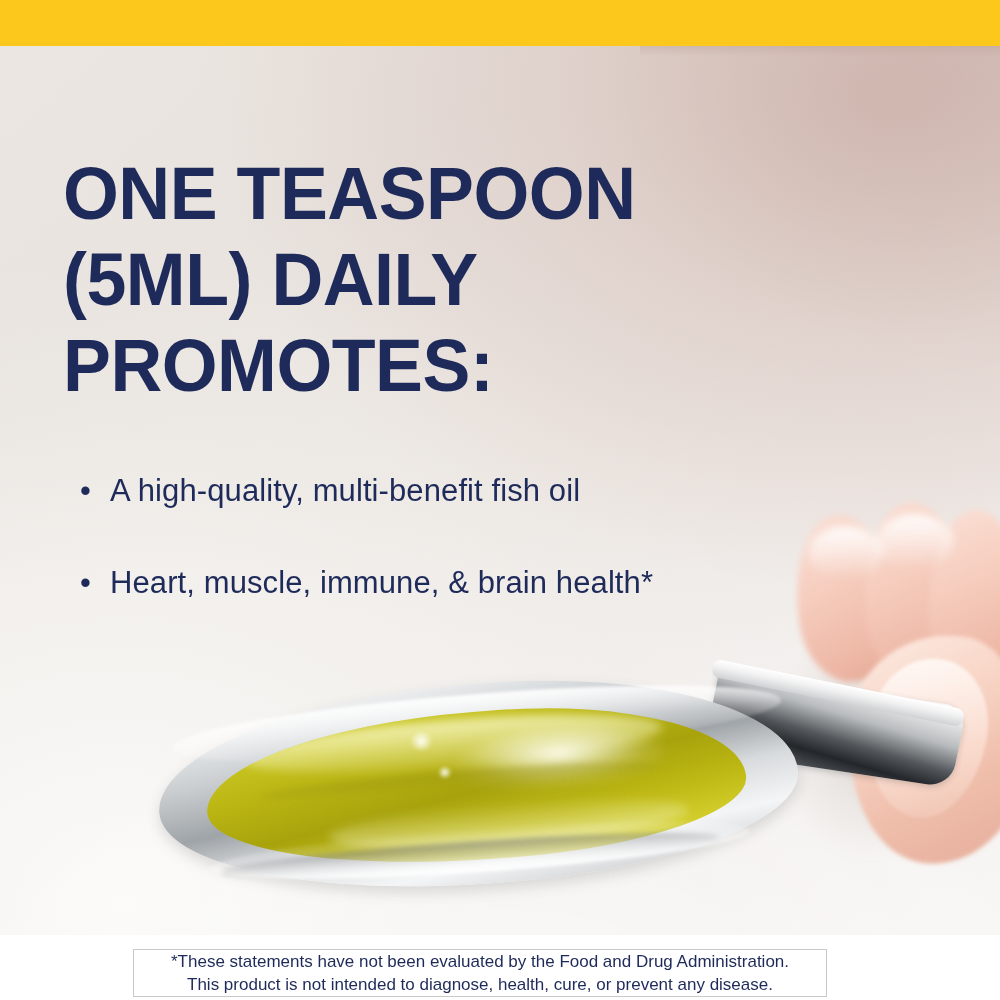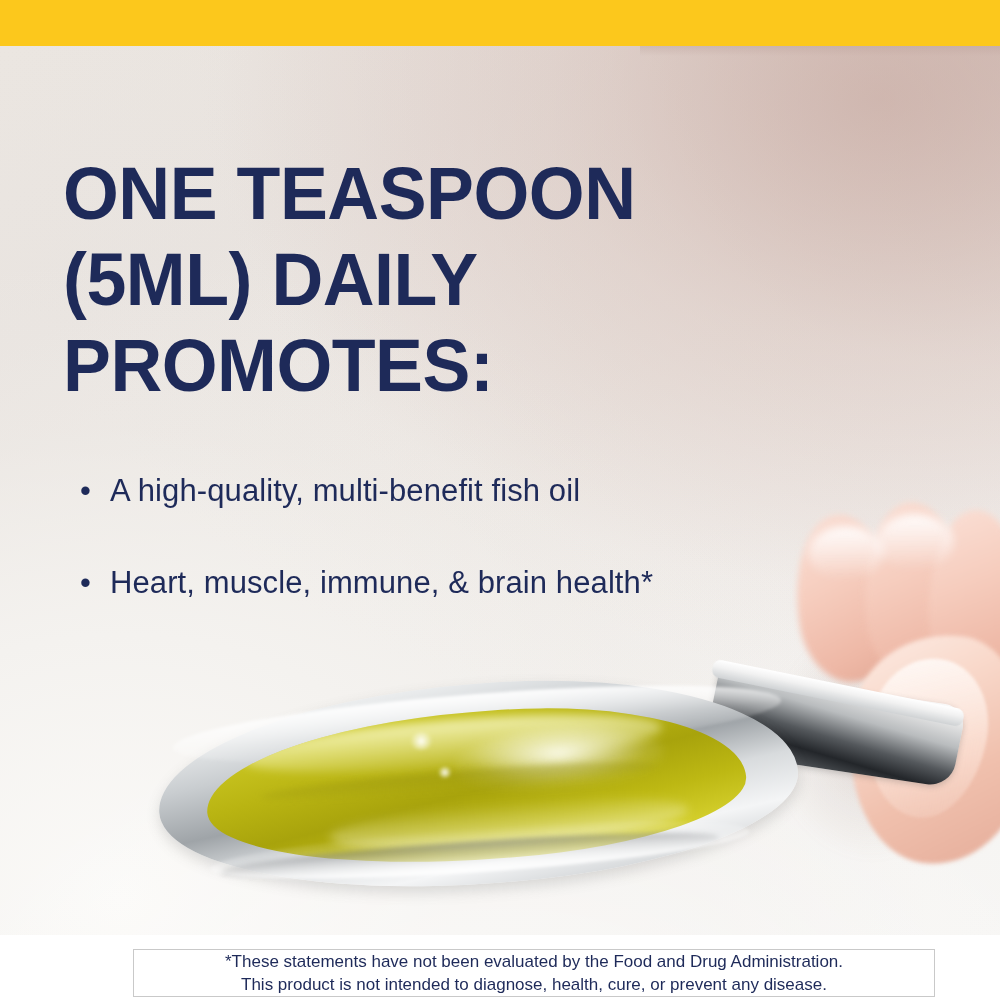--- a/index.html
+++ b/index.html
@@ -199,21 +199,21 @@
     background:linear-gradient(180deg, rgba(150,146,20,0.45), rgba(150,146,20,0));
     filter:blur(3px);
   }
 
   
   .footer {
     position:absolute; left:0; top:935px; width:1000px; height:65px;
     background:#ffffff;
   }
   .footer-box {
-    position:absolute; left:133px; top:14px; width:802px; height:48px;
+    position:absolute; left:133px; top:14px; width:694px; height:48px;
     border:1px solid #c9c9c9;
     display:flex; flex-direction:column; align-items:center; justify-content:center;
   }
   .footer-line {
     color:#1e2a59;
     font-size:17px;
     line-height:23px;
     text-align:center;
     white-space:nowrap;
   }

